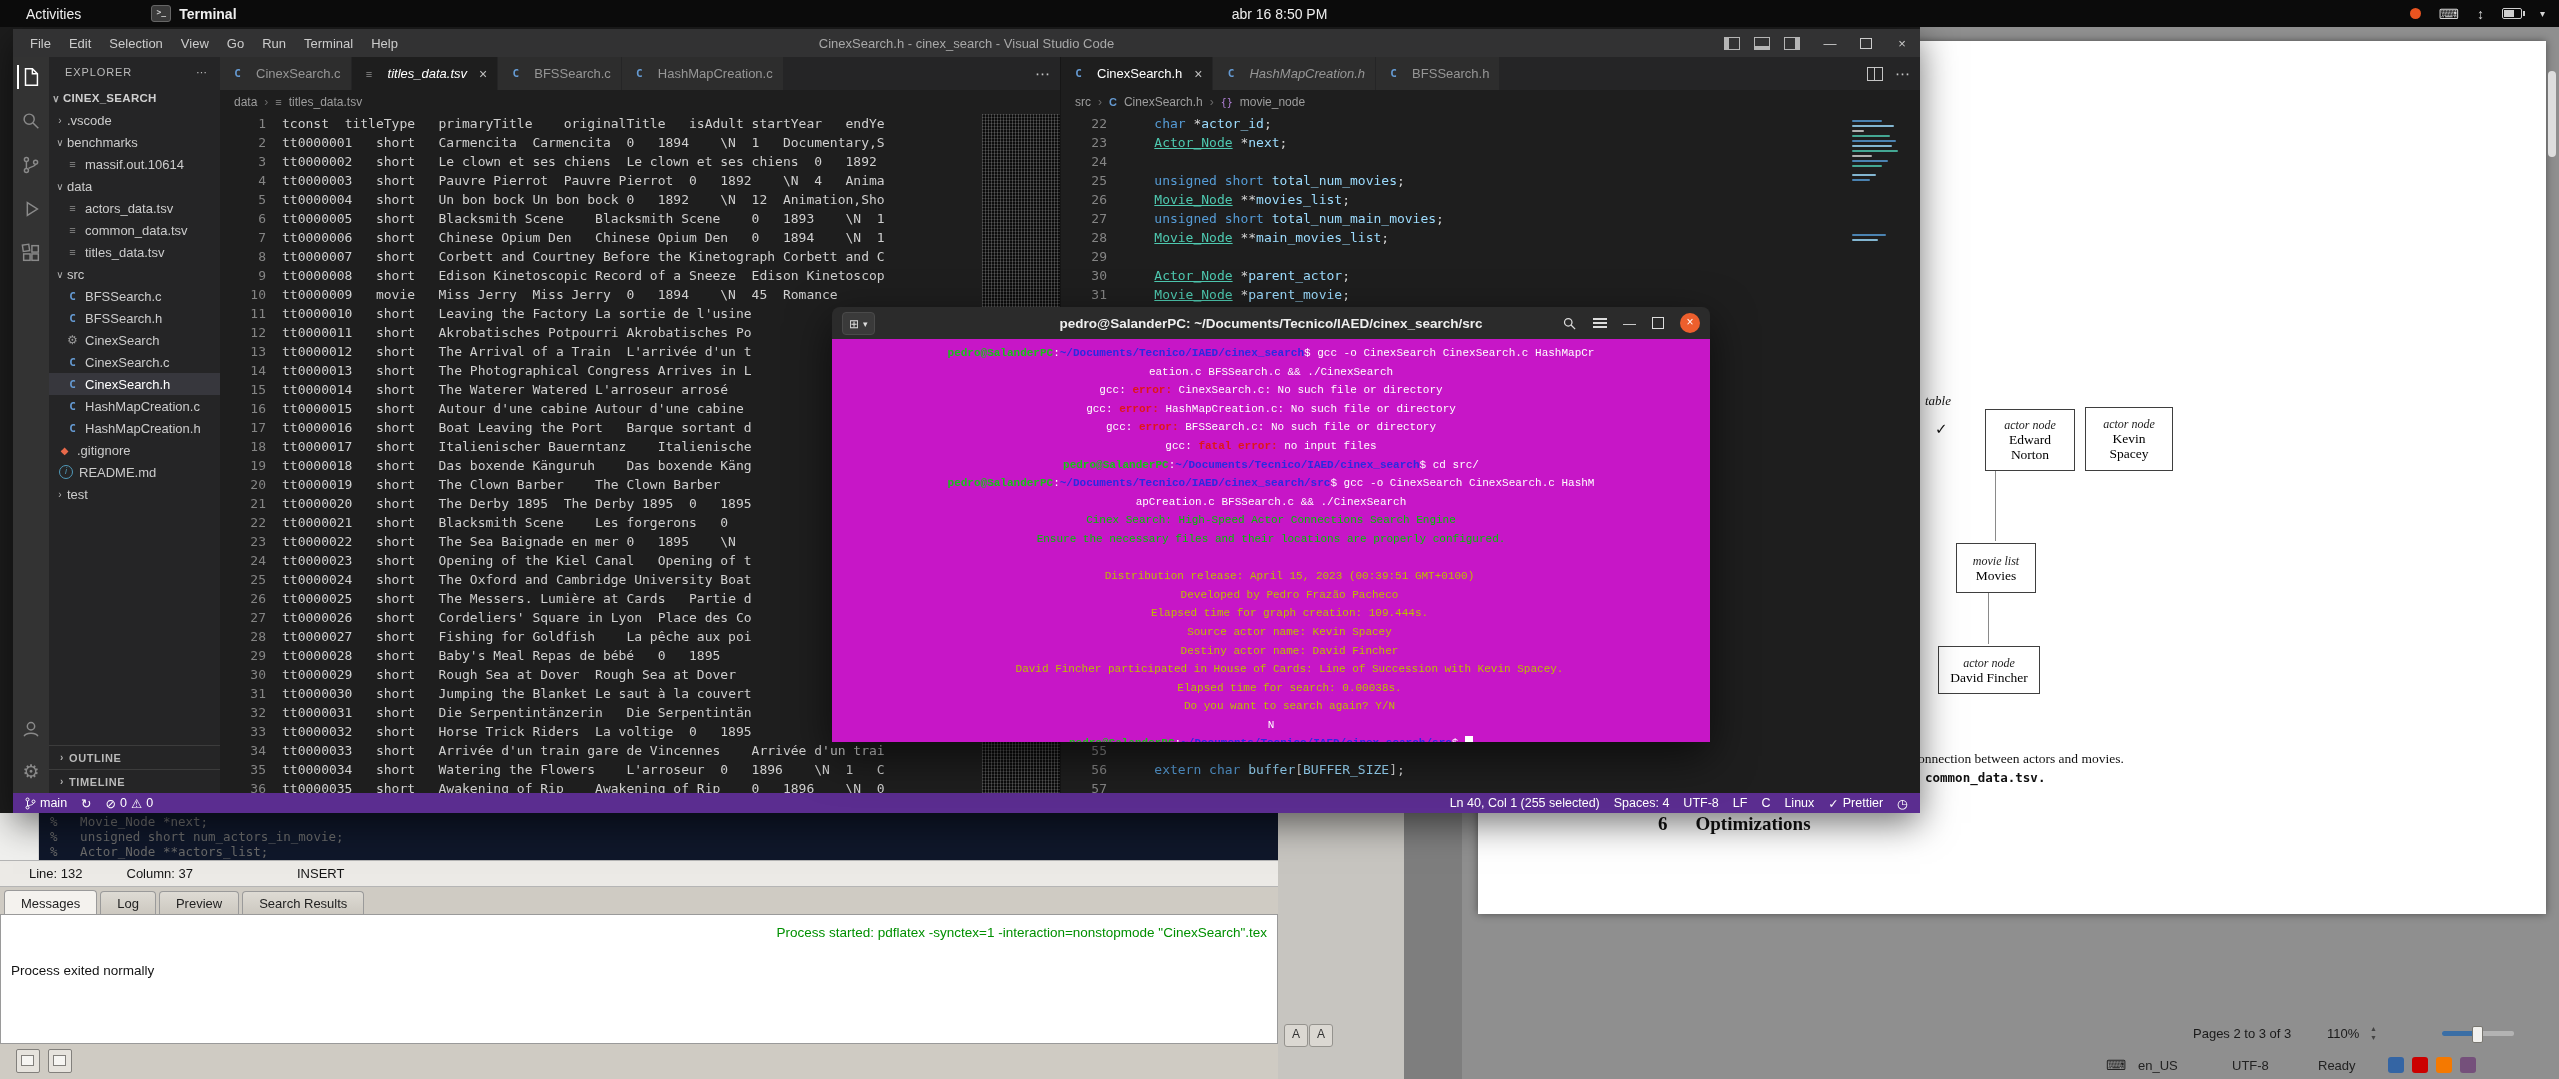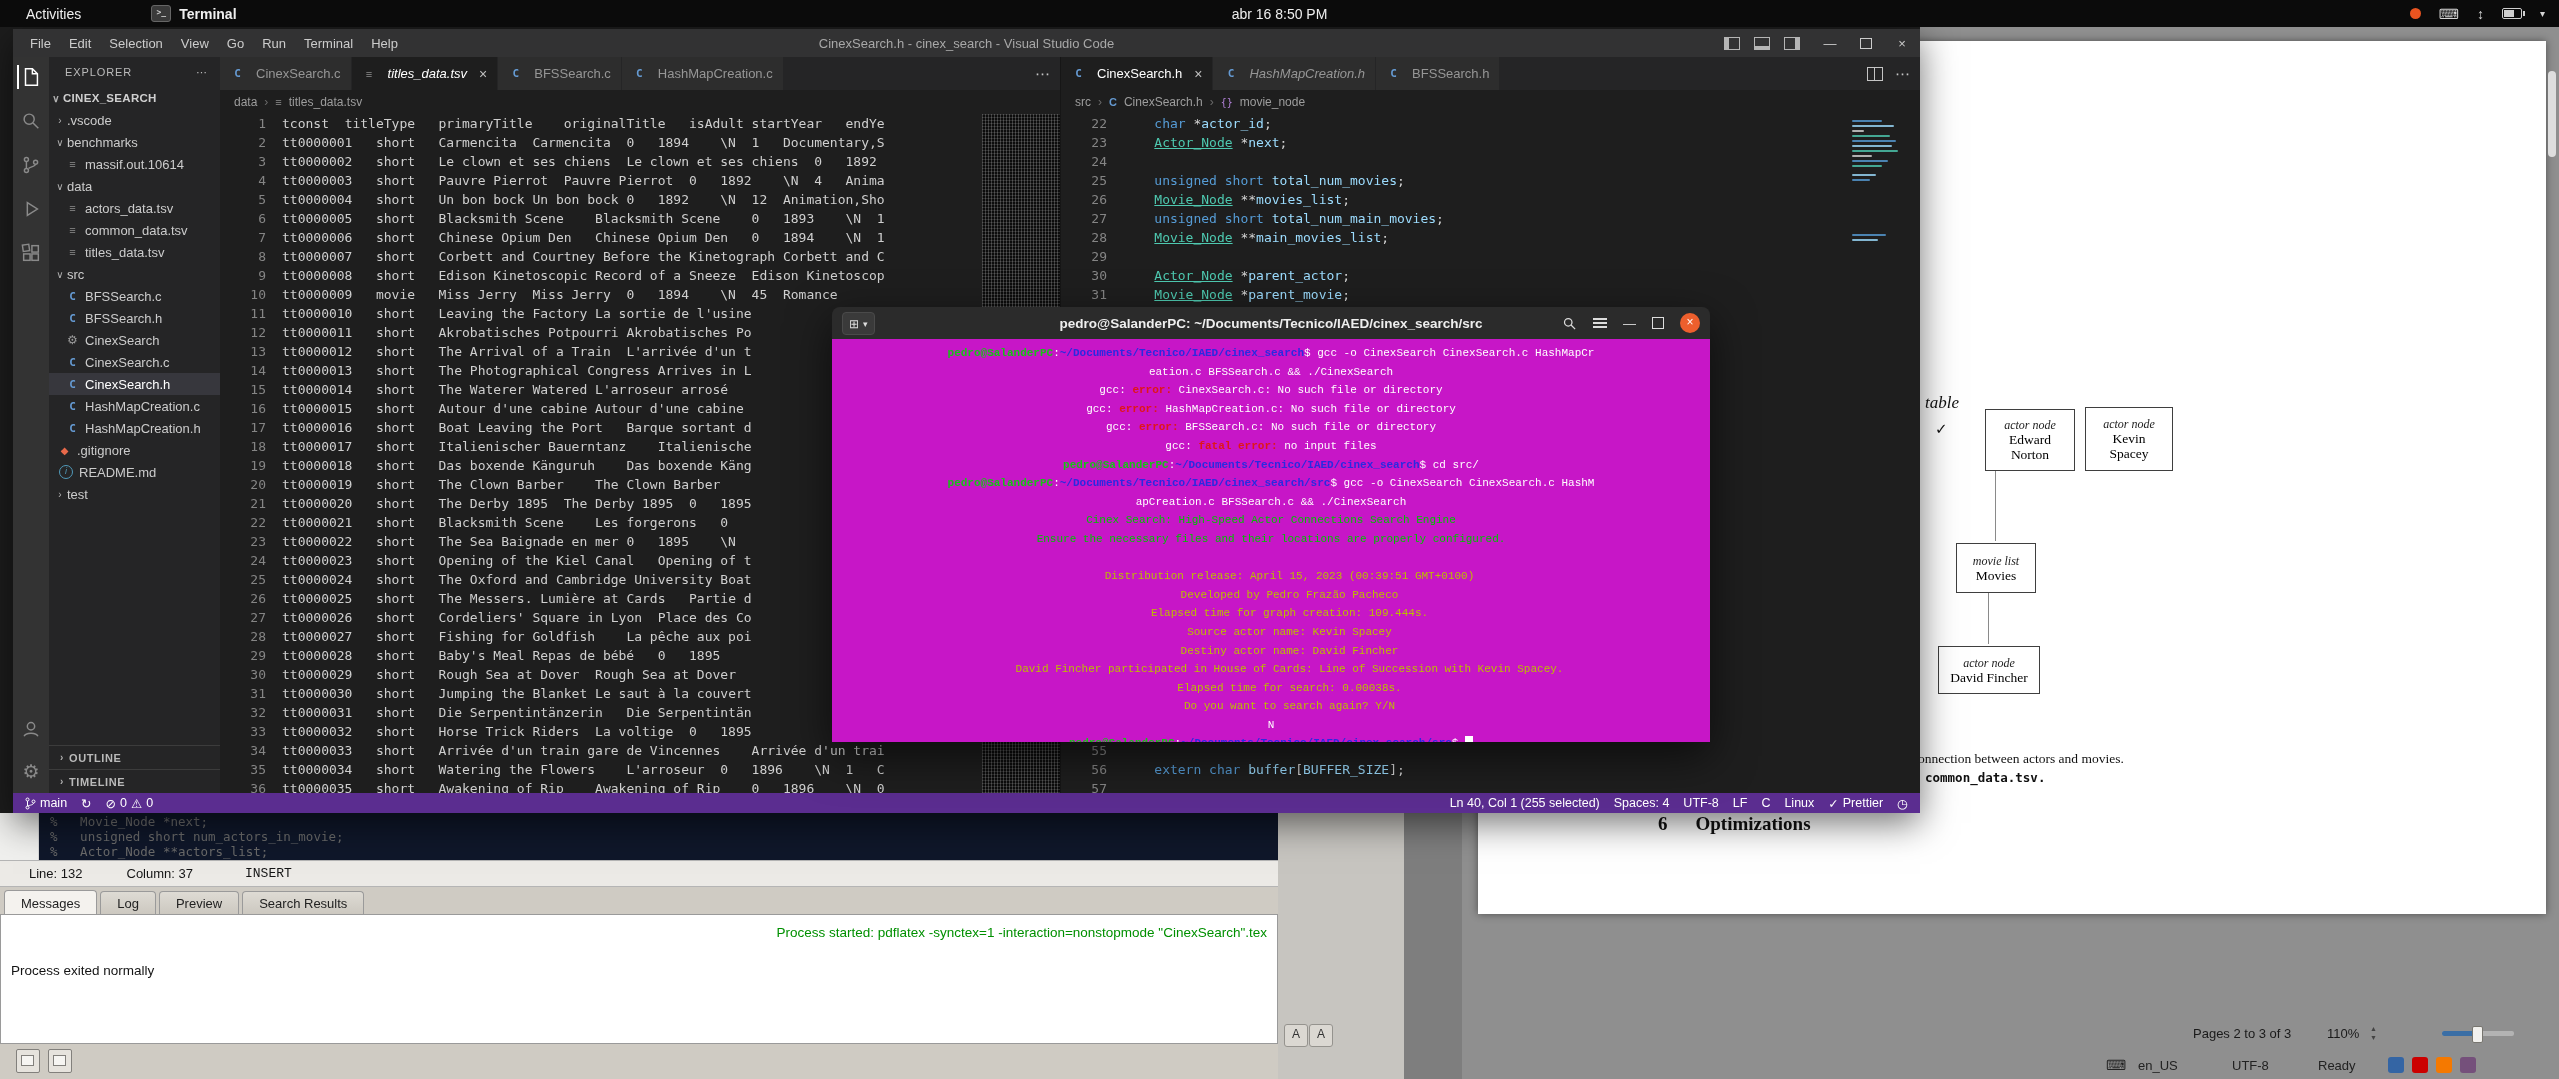--- a/index.html
+++ b/index.html
@@ -19,38 +19,38 @@
 
   
   #texmaker{position:absolute;left:0;top:27px;width:2559px;height:1052px;background:#cfcbc3;z-index:1;}
   #tm-editor{position:absolute;left:0;top:786px;width:1278px;height:47px;background:#0f172a;overflow:hidden;}
   .tm-gutter{position:absolute;left:0;top:0;bottom:0;width:38px;background:#f0f0ee;border-right:1px solid #d8d8d8;}
   #tm-editor-lines{position:absolute;left:50px;top:1px;font-family:"DejaVu Sans Mono",monospace;font-size:12.5px;line-height:15px;color:#6a6a6a;white-space:pre;}
   #tm-lineinfo{position:absolute;left:0;top:833px;width:1278px;height:25px;background:#eceae6;border-top:1px solid #b5b5b5;border-bottom:1px solid #b5b5b5;font-size:13px;color:#151515;display:flex;align-items:center;}
   #tm-lineinfo span{display:inline-block;}
   .tm-li-line{margin-left:29px;}
   .tm-li-col{margin-left:44px;}
-  .tm-li-mode{margin-left:52px;font-family:Liberation Mono, monospace;}
+  .tm-li-mode{margin-left:104px;}
   #tm-tabs{position:absolute;left:0;top:860px;width:1278px;height:27px;display:flex;align-items:flex-end;padding-left:4px;box-sizing:border-box;}
   .tm-tab{padding:4px 16px 3px 16px;font-size:13px;color:#222;background:linear-gradient(#dedbd4,#ccc8c0);border:1px solid #9a9a9a;border-bottom:none;border-radius:4px 4px 0 0;margin-right:3px;}
   .tm-tab.active{background:#f4f2ee;padding-top:5px;}
   .tm-close{position:absolute;right:14px;top:4px;width:18px;height:18px;border:1px solid #999;border-radius:3px;background:#dad6ce;color:#333;font-size:13px;line-height:16px;text-align:center;}
   #tm-messages{position:absolute;left:0;top:887px;width:1278px;height:130px;background:#ffffff;border:1px solid #9a9a9a;box-sizing:border-box;font-size:13.5px;line-height:19px;padding:8px 10px;}
   .tm-msg-success{color:#009000;text-align:right;}
   .tm-msg-normal{color:#141414;margin-top:19px;}
   #tm-corner-icons{position:absolute;left:16px;top:1022px;display:flex;gap:8px;}
   .tm-cicon{width:22px;height:22px;background:#e6e3dd;border:1px solid #82807c;border-radius:2px;position:relative;}
   .tm-cicon::after{content:"";position:absolute;left:4px;top:5px;width:11px;height:9px;border:1px solid #82807c;background:#f6f5f2;}
 
   
   #pdf-panel{position:absolute;left:1278px;top:0;width:1281px;height:1052px;background:#8f8f8f;overflow:hidden;}
   #pdf-page2-sliver{position:absolute;left:0;top:786px;width:126px;height:266px;background:#c7c5c0;}
   #pdf-darkstrip{position:absolute;left:126px;top:786px;width:58px;height:266px;background:#7e7e7e;}
   #pdf-page{position:absolute;left:200px;top:14px;width:1068px;height:873px;background:#ffffff;box-shadow:0 0 8px rgba(0,0,0,.45);font-family:"Liberation Serif",serif;color:#111;}
-  #pdf-frag-table{position:absolute;left:447px;top:352px;font-style:italic;font-size:17px;}
+  #pdf-frag-table{position:absolute;left:447px;top:352px;font-style:italic;font-size:13px;}
   #pdf-check{position:absolute;left:457px;top:379px;font-size:15px;font-family:"DejaVu Sans",sans-serif;}
   .pdf-node{position:absolute;border:1px solid #3f3f3f;background:#fff;display:flex;flex-direction:column;align-items:center;justify-content:center;text-align:center;}
   .pdf-node .ntype{font-style:italic;font-size:12px;line-height:14px;color:#1c1c1c;}
   .pdf-node .nname{font-size:13.5px;line-height:15px;color:#000;}
   .pdf-conn{position:absolute;width:1px;background:#8a8a8a;}
   #pdf-cap1{position:absolute;left:440px;top:710px;font-size:13.5px;}
   #pdf-cap2{position:absolute;left:447px;top:729px;font-family:"DejaVu Sans Mono",monospace;font-weight:bold;font-size:12.5px;}
   #pdf-heading{position:absolute;left:180px;top:772px;font-size:19px;font-weight:bold;display:flex;gap:28px;}
   #pdf-vscroll{position:absolute;left:1270px;top:44px;width:8px;height:86px;background:#dedede;border-radius:4px;}
   #pdf-controls{position:absolute;left:0;top:995px;width:1281px;height:30px;font-size:13px;color:#1a1a1a;}

